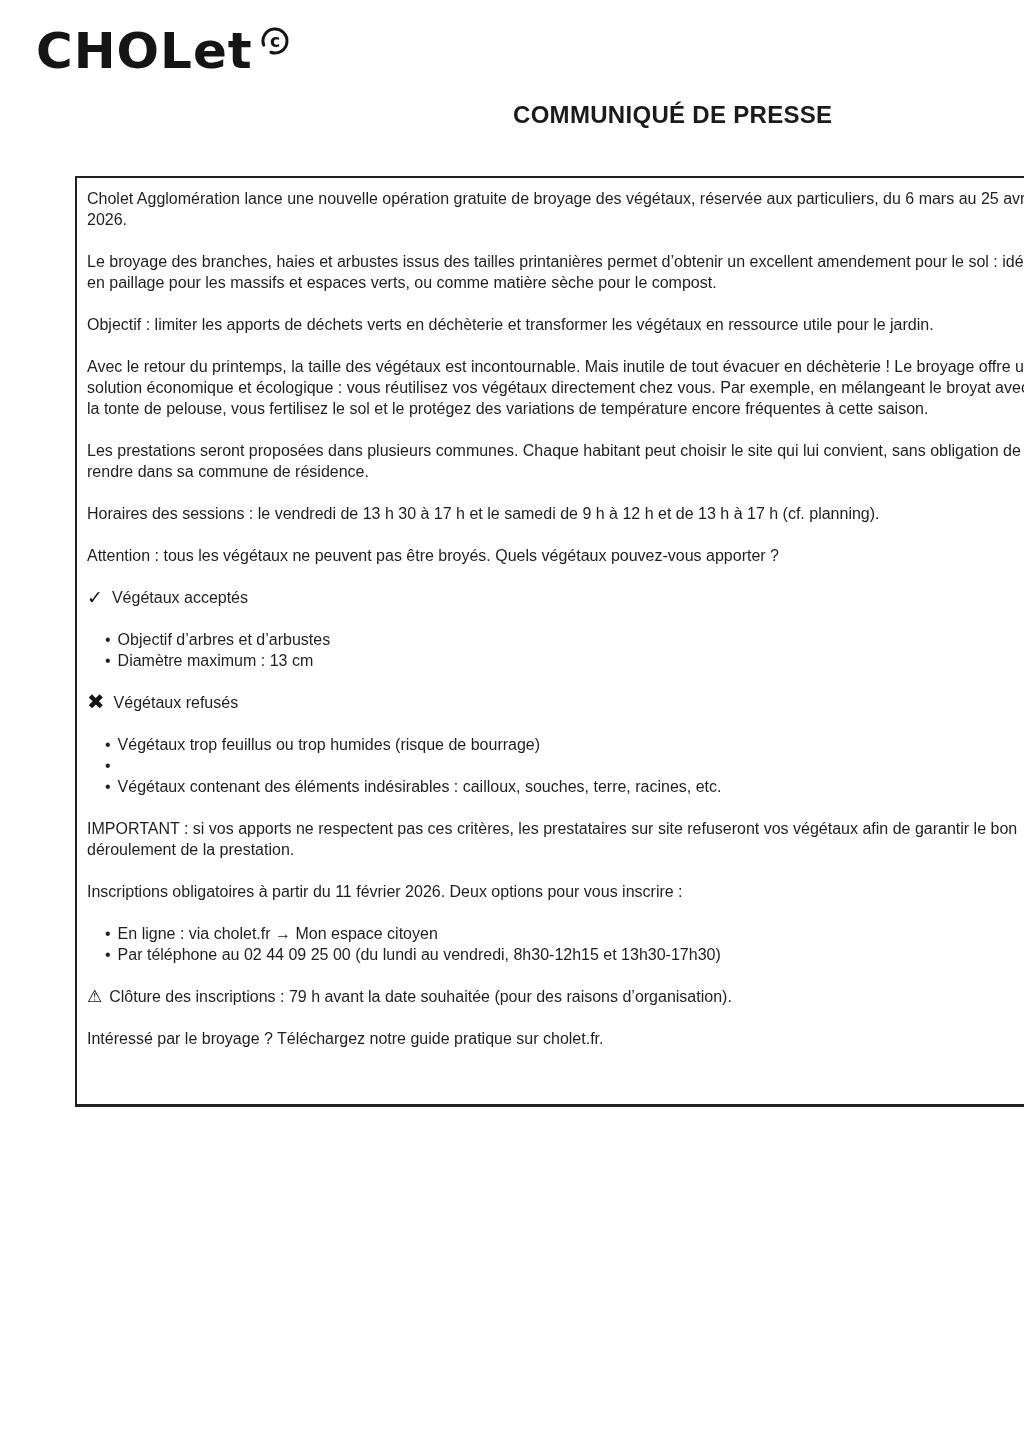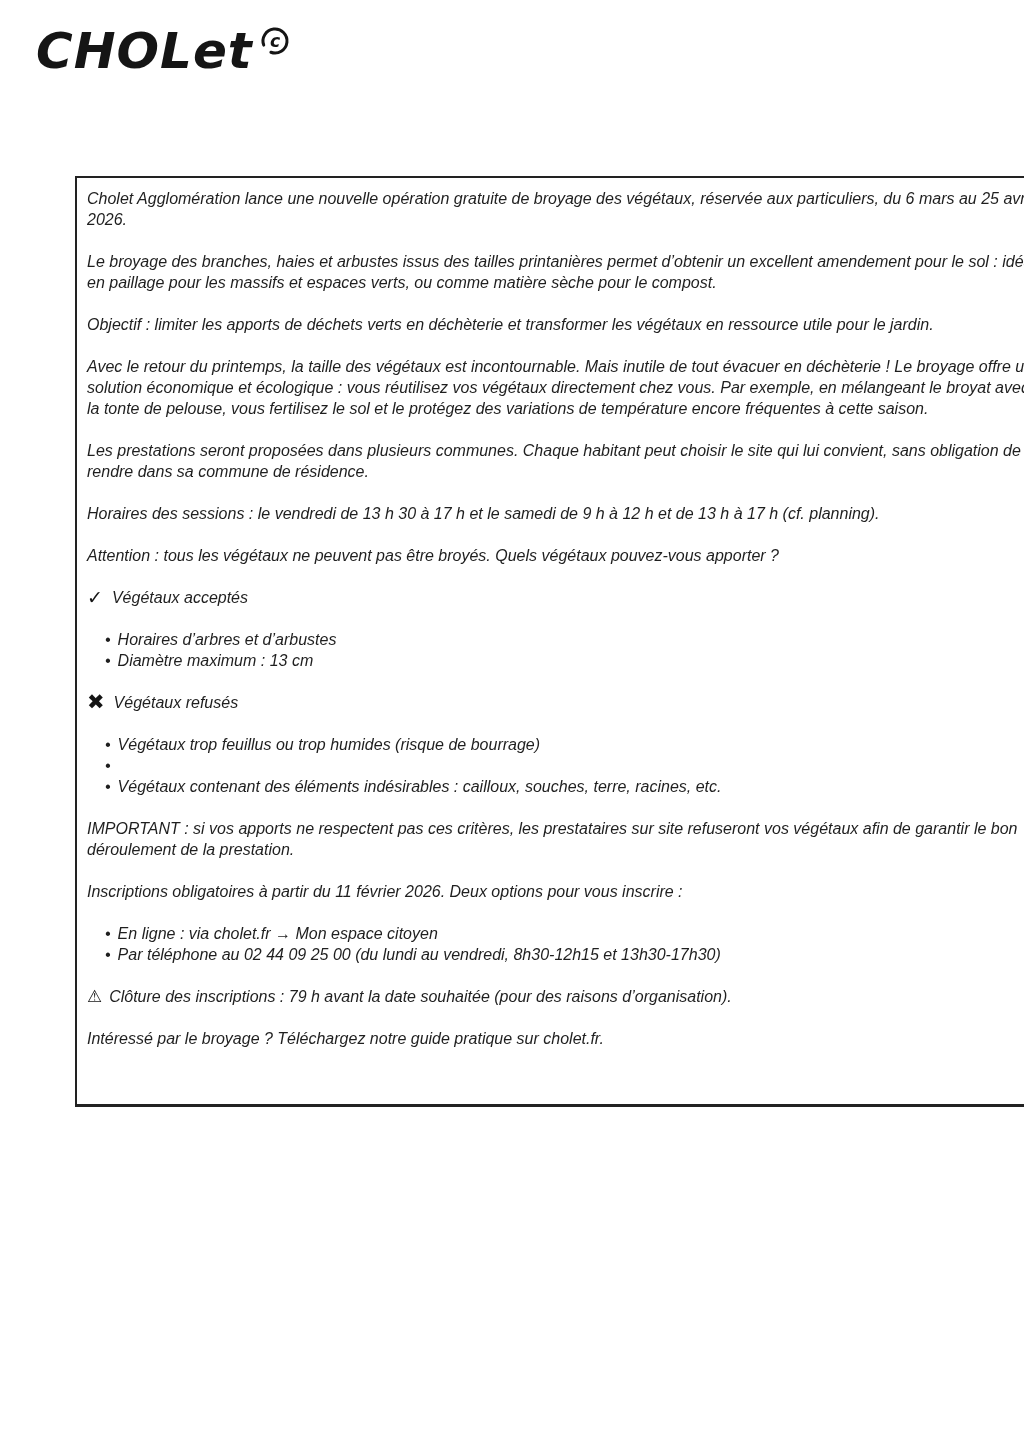--- a/index.html
+++ b/index.html
@@ -5,21 +5,20 @@
   * { margin: 0; padding: 0; box-sizing: border-box; }
   html, body { background: #ffffff; }
   .page {
     position: relative;
     width: 1024px;
     height: 1440px;
     background: #ffffff;
     font-family: "Liberation Sans", sans-serif;
     color: #1f1f1f;
     overflow: hidden;
-    font-style: italic;
   }
 
   
   .logo {
     position: absolute;
     left: 36px;
     top: 26px;
     display: flex;
     align-items: flex-start;
   }
@@ -95,20 +94,21 @@
 <div class="page">
 
   <div class="logo">
     <span class="logo-text">CHOLet</span>
     <svg class="logo-mark" width="30" height="30" viewBox="0 0 40 40">
       <path d="M 4.96 25.47 A 16 16 0 1 1 14.53 35.04" fill="none" stroke="#151515" stroke-width="4" stroke-linecap="round"></path>
       <text x="20" y="28" text-anchor="middle" font-family="DejaVu Sans, sans-serif" font-size="23" font-weight="bold" fill="#151515">c</text>
     </svg>
   </div>
 
+  <h1 class="doc-title">COMMUNIQUÉ DE PRESSE</h1>
 
   <div class="content-box">
 
     <p>Cholet Agglomération lance une nouvelle opération gratuite de broyage des végétaux, réservée aux particuliers, du 6 mars au 25 avril 2026.</p>
 
     <p>Le broyage des branches, haies et arbustes issus des tailles printanières permet d’obtenir un excellent amendement pour le sol : idéal en paillage pour les massifs et espaces verts, ou comme matière sèche pour le compost.</p>
 
     <p>Objectif : limiter les apports de déchets verts en déchèterie et transformer les végétaux en ressource utile pour le jardin.</p>
 
     <p>Avec le retour du printemps, la taille des végétaux est incontournable. Mais inutile de tout évacuer en déchèterie ! Le broyage offre une solution économique et écologique : vous réutilisez vos végétaux directement chez vous. Par exemple, en mélangeant le broyat avec la tonte de pelouse, vous fertilisez le sol et le protégez des variations de température encore fréquentes à cette saison.</p>
@@ -120,21 +120,21 @@
     <p>Attention : tous les végétaux ne peuvent pas être broyés. Quels végétaux pouvez-vous apporter ?</p>
 
     <div class="icon-heading">
       <span class="glyph check">✓</span>
       <span>Végétaux acceptés</span>
     </div>
 
     <ul class="bullet-list">
       <li>
         <span class="bullet">•</span>
-        <span>Horaires d’arbres et d’arbustes</span>
+        <span>Objectif d’arbres et d’arbustes</span>
       </li>
       <li>
         <span class="bullet">•</span>
         <span>Diamètre maximum : 13 cm</span>
       </li>
     </ul>
 
     <div class="icon-heading">
       <span class="glyph cross">✖</span>
       <span>Végétaux refusés</span>

